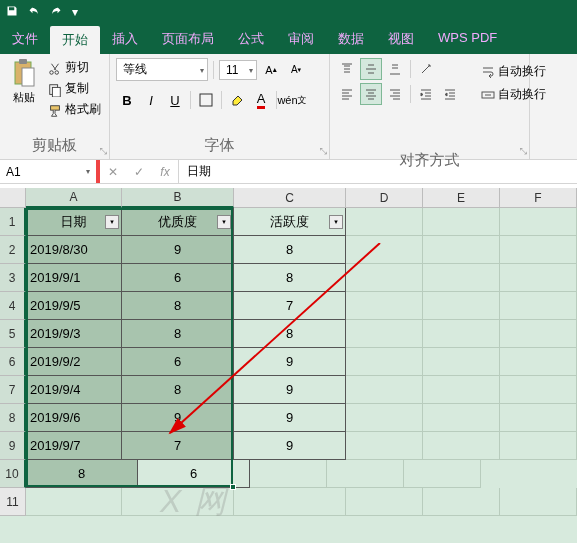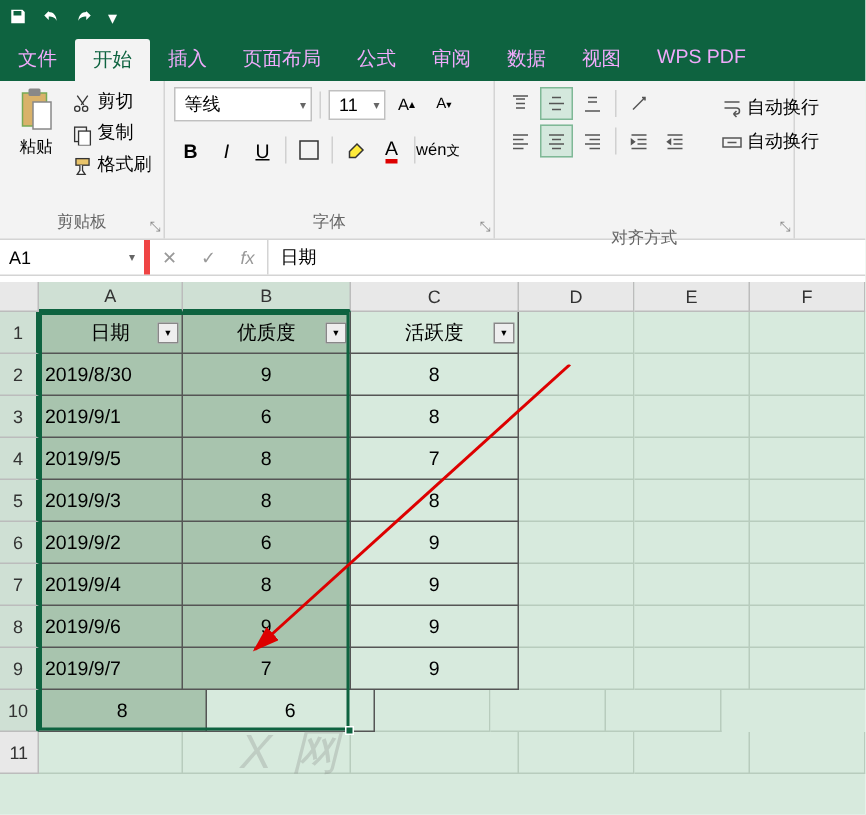--- a/index.html
+++ b/index.html
@@ -8,21 +8,21 @@
 .titlebar { background: #0e6340; height: 24px; display: flex; align-items: center; padding: 0 6px; gap: 10px; }
 .titlebar .icon { color: #fff; font-size: 12px; cursor: pointer; }
 .titlebar svg { width: 12px; height: 12px; fill: #fff; }
 
 .tabs { background: #0e6340; height: 30px; display: flex; align-items: stretch; }
 .tab { color: #f0abfc; font-size: 13px; padding: 6px 12px 0 12px; cursor: pointer; }
 .tab.active { background: #f3f3f3; color: #0e6340; border-top-left-radius: 2px; border-top-right-radius: 2px; margin-top: 2px; padding-top: 5px; }
 
 .ribbon { background: #f3f3f3; border-bottom: 1px solid #d4d4d4; height: 106px; display: flex; }
 .group { border-right: 1px solid #d4d4d4; padding: 4px 6px 2px 6px; display: flex; flex-direction: column; justify-content: space-between; position: relative; }
-.group-label { text-align: center; font-size: 11px; color: #666; padding: 2px 0; }
+.group-label { text-align: center; font-size: 15px; color: #666; padding: 2px 0; }
 .group-content { display: flex; gap: 4px; flex: 1; }
 
 .paste-big { display: flex; flex-direction: column; align-items: center; width: 36px; cursor: pointer; }
 .paste-big .plabel { font-size: 11px; margin-top: 2px; }
 .clip-side { display: flex; flex-direction: column; gap: 2px; font-size: 12px; }
 .clip-item { display: flex; align-items: flex-end; gap: 3px; cursor: pointer; padding: 1px 2px; }
 .clip-item svg { width: 14px; height: 14px; }
 
 .font-group { width: 220px; }
 .font-row1 { display: flex; gap: 3px; align-items: center; margin-bottom: 4px; }

